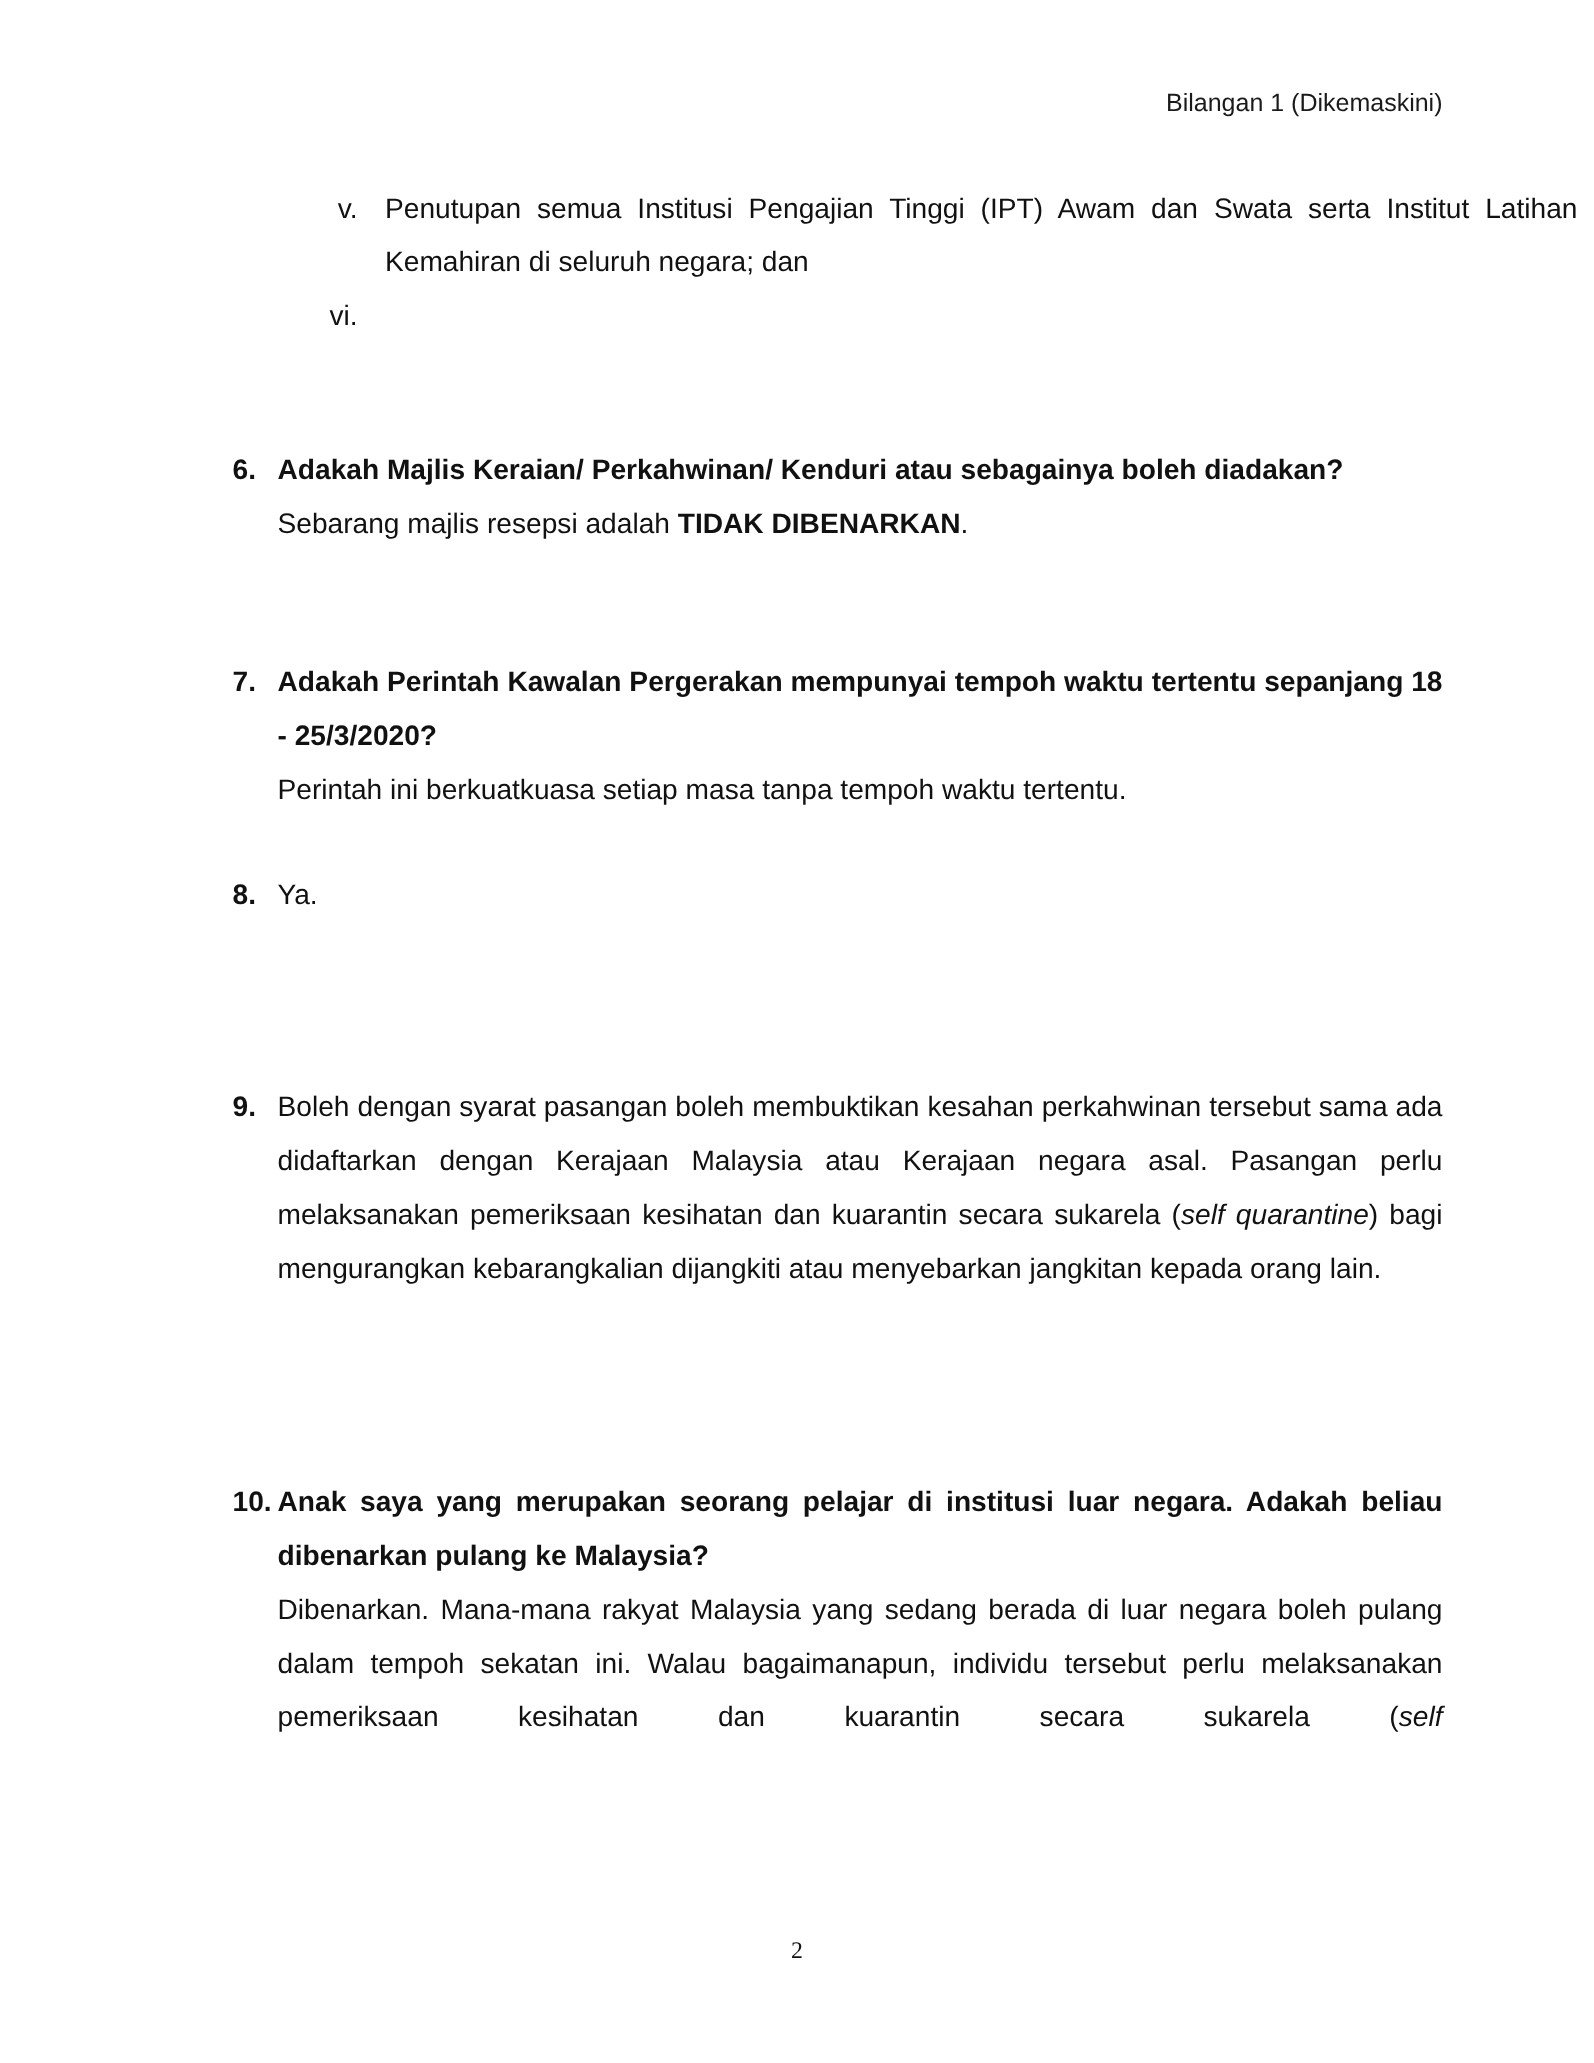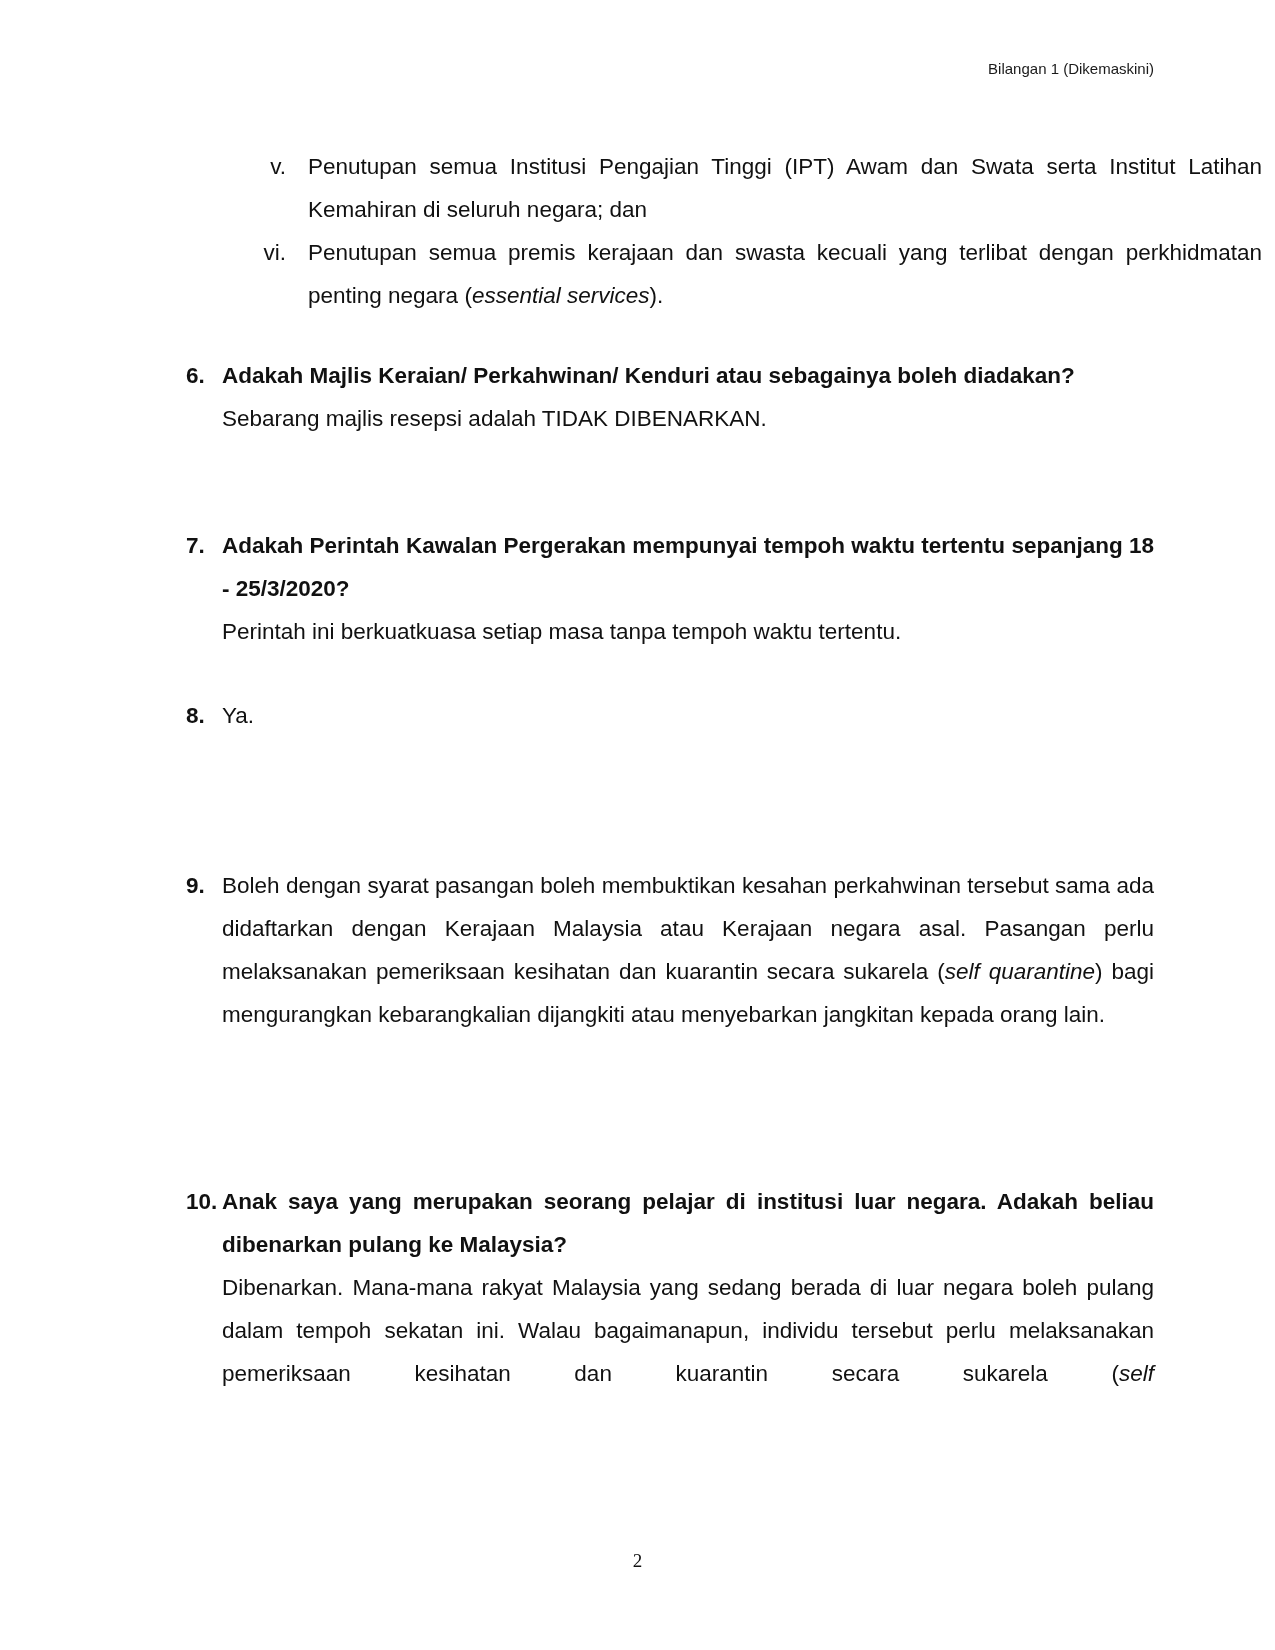--- a/index.html
+++ b/index.html
@@ -1,48 +1,47 @@
 <!DOCTYPE html>
 <html><head>
   <meta charset="utf-8">
   <style>
     html, body { margin: 0; padding: 0; background: #ffffff; }
     body { width: 1275px; height: 1650px; position: relative; overflow: hidden;
            font-family: "Liberation Sans", sans-serif; color: #111111; }
-    .header { position: absolute; top: 60px; right: 121px; font-size: 15px; color: #1a1a1a; }
+    .header { position: absolute; top: 72px; right: 121px; font-size: 20px; color: #1a1a1a; }
     .page { position: absolute; left: 0; top: 0; width: 1275px; }
     .roman { position: absolute; left: 222px; width: 1040px; font-size: 22.5px; line-height: 43px; }
     .roman-item { position: relative; padding-left: 86px; text-align: justify; }
     .roman-item .rn { position: absolute; left: 14px; width: 50px; text-align: right; }
     .qa { position: absolute; left: 186px; width: 968px; font-size: 22.5px; line-height: 43px; }
     .qa-item { position: relative; padding-left: 36px; }
     .qa-item .num { position: absolute; left: 0; font-weight: bold; }
     .q { font-weight: bold; text-align: justify; text-align-last: left; }
     .a { text-align: justify; }
     .justify-full { text-align-last: justify; }
-    b { font-weight: normal; margin-top: 44px; }
+    b { font-weight: bold; margin-top: 44px; }
     i { font-style: italic; }
     .pagenum { position: absolute; top: 1550px; left: 0; width: 1275px; text-align: center;
                font-family: "Liberation Serif", serif; font-size: 19px; }
   </style>
 </head>
 <body>
 
 <div class="header">Bilangan 1 (Dikemaskini)</div>
 
 <div class="page">
 
   <div class="roman" style="top:145px;">
     <div class="roman-item">
       <span class="rn">v.</span>
       <span>Penutupan semua Institusi Pengajian Tinggi (IPT) Awam dan Swata serta Institut Latihan Kemahiran di seluruh negara; dan</span>
     </div>
     <div class="roman-item">
       <span class="rn">vi.</span>
-      <span><span>Penutupan semua premis kerajaan dan swasta kecuali yang terlibat dengan perkhidmatan penting negara (</span><i>essential services</i><span>).</span></span>
     </div>
   </div>
 
   <div class="qa" style="top:354px;">
     <div class="qa-item">
       <span class="num">6.</span>
       <div class="q">Adakah Majlis Keraian/ Perkahwinan/ Kenduri atau sebagainya boleh diadakan?</div>
       <div class="a"><span>Sebarang majlis resepsi adalah </span><b>TIDAK DIBENARKAN</b><span>.</span></div>
     </div>
   </div>

